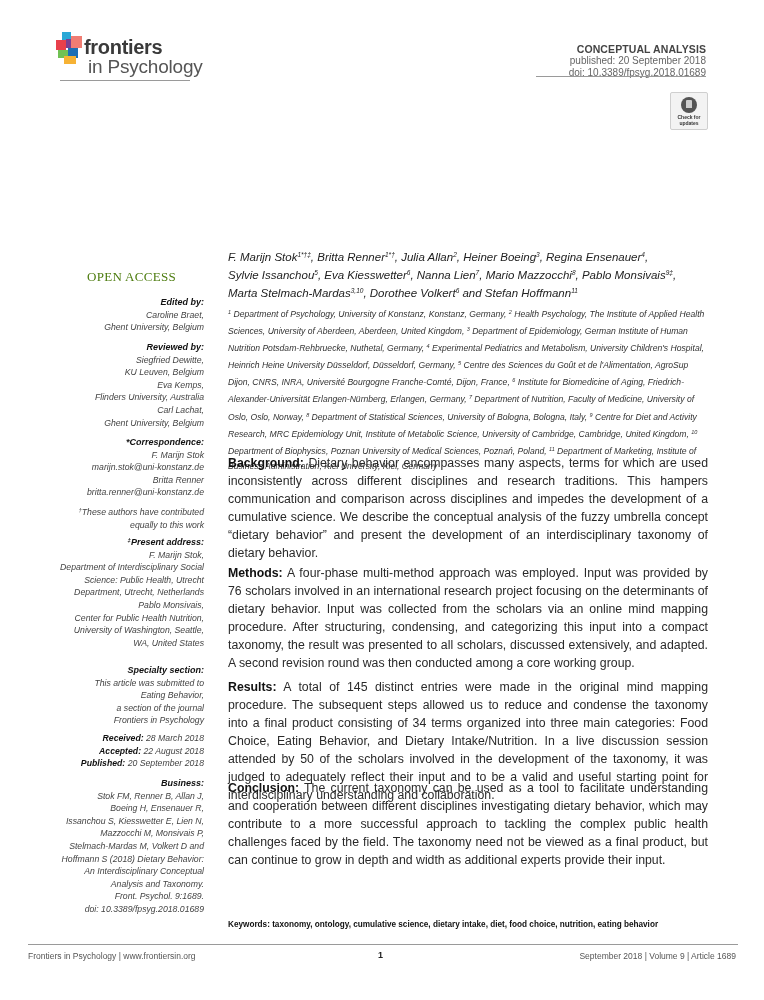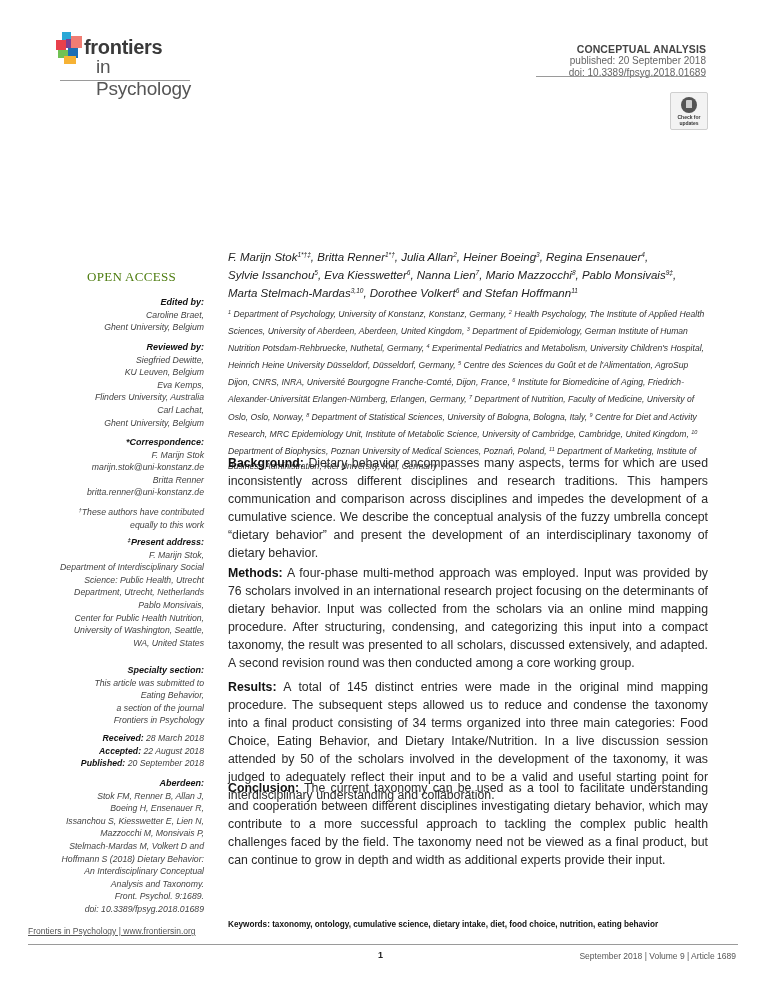--- a/index.html
+++ b/index.html
@@ -12,21 +12,21 @@
   .logo-mark span { position: absolute; display: block; }
   .lm1 { left: 6px; top: 0; width: 9px; height: 8px; background: #2aa8d6; }
   .lm2 { left: 0; top: 8px; width: 10px; height: 10px; background: #e8404c; }
   .lm3 { left: 10px; top: 7px; width: 9px; height: 9px; background: #7d3e92; }
   .lm4 { left: 15px; top: 4px; width: 11px; height: 12px; background: #f07d73; }
   .lm5 { left: 2px; top: 18px; width: 12px; height: 8px; background: #70c153; }
   .lm6 { left: 12px; top: 16px; width: 10px; height: 10px; background: #1c6fb5; }
   .lm7 { left: 8px; top: 24px; width: 12px; height: 8px; background: #f6b234; }
   .logo-text-1 { position: absolute; left: 28px; top: 4px; font-size: 20px; font-weight: bold;
                  color: #3a3a3a; letter-spacing: -0.3px; }
-  .logo-text-2 { position: absolute; left: 40px; top: 24px; font-size: 19px; color: #555;
+  .logo-text-2 { position: absolute; left: 32px; top: 24px; font-size: 19px; color: #555;
                  letter-spacing: -0.2px; }
   .header-rule-left { position: absolute; left: 60px; top: 80px; width: 130px; height: 1px; background: #9a9a9a; }
 
   .header-right { position: absolute; right: 58px; top: 43px; text-align: right; }
   .article-type { font-size: 10.5px; font-weight: bold; color: #444; letter-spacing: 0.1px; }
   .pub-line { font-size: 10px; color: #666; line-height: 12px; }
   .header-rule-right { position: absolute; left: 536px; top: 76px; width: 170px; height: 1px; background: #9a9a9a; }
 
   .check-updates { position: absolute; left: 670px; top: 92px; width: 36px; height: 36px;
                    border: 1px solid #cfcfcf; background: #f3f3f3; border-radius: 2px;
@@ -55,21 +55,21 @@
   .sb-bold { font-weight: bold; color: #111; }
 
   
   .abstract { position: absolute; left: 228px; width: 480px; font-size: 12.3px; line-height: 18px;
               color: #2a2a2a; text-align: justify; }
   .abstract b { color: #111; }
   .keywords { position: absolute; left: 228px; top: 904px; font-size: 8.2px; font-weight: bold; color: #111; white-space: nowrap; margin-top: 16px; }
 
   
   .footer-rule { position: absolute; left: 28px; top: 944px; width: 710px; height: 1px; background: #9a9a9a; }
-  .footer-left { position: absolute; left: 28px; top: 926px; font-size: 8.5px; color: #555; text-decoration: underline; }
+  .footer-left { position: absolute; left: 28px; top: 951px; font-size: 8.5px; color: #555; }
   .footer-page { position: absolute; left: 378px; top: 950px; font-size: 9px; font-weight: bold; color: #222; }
   .footer-right { position: absolute; right: 28px; top: 951px; font-size: 8.5px; color: #555; }
 </style>
 </head>
 <body>
 
 <div class="logo">
   <div class="logo-mark">
     <span class="lm1"></span>
       <span class="lm2"></span>
@@ -156,21 +156,21 @@
   <div>Frontiers in Psychology</div>
 </div>
 
 <div class="sb-block" style="top:732px;">
   <div><span class="sb-bold">Received:</span> <span>28 March 2018</span></div>
   <div><span class="sb-bold">Accepted:</span> <span>22 August 2018</span></div>
   <div><span class="sb-bold">Published:</span> <span>20 September 2018</span></div>
 </div>
 
 <div class="sb-block" style="top:777px;">
-  <div class="sb-head">Aberdeen:</div>
+  <div class="sb-head">Business:</div>
   <div>Stok FM, Renner B, Allan J,</div>
   <div>Boeing H, Ensenauer R,</div>
   <div>Issanchou S, Kiesswetter E, Lien N,</div>
   <div>Mazzocchi M, Monsivais P,</div>
   <div>Stelmach-Mardas M, Volkert D and</div>
   <div>Hoffmann S (2018) Dietary Behavior:</div>
   <div>An Interdisciplinary Conceptual</div>
   <div>Analysis and Taxonomy.</div>
   <div>Front. Psychol. 9:1689.</div>
   <div>doi: 10.3389/fpsyg.2018.01689</div>

